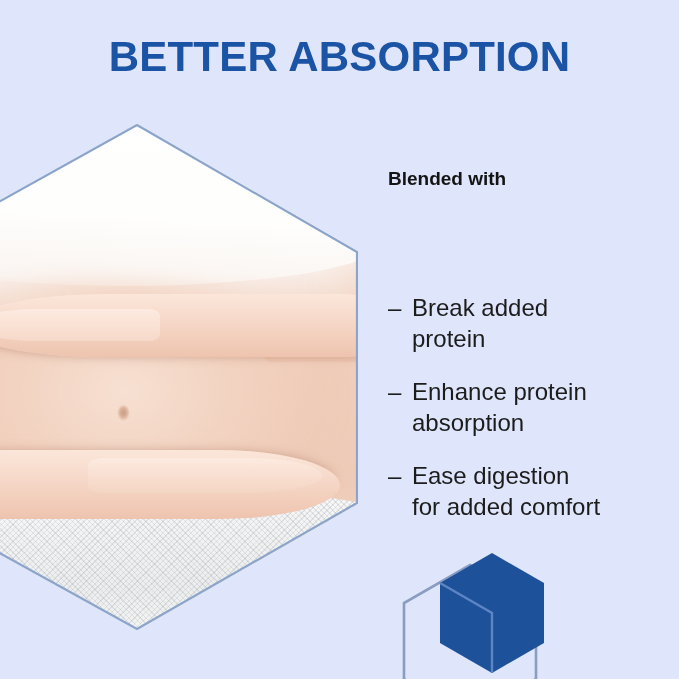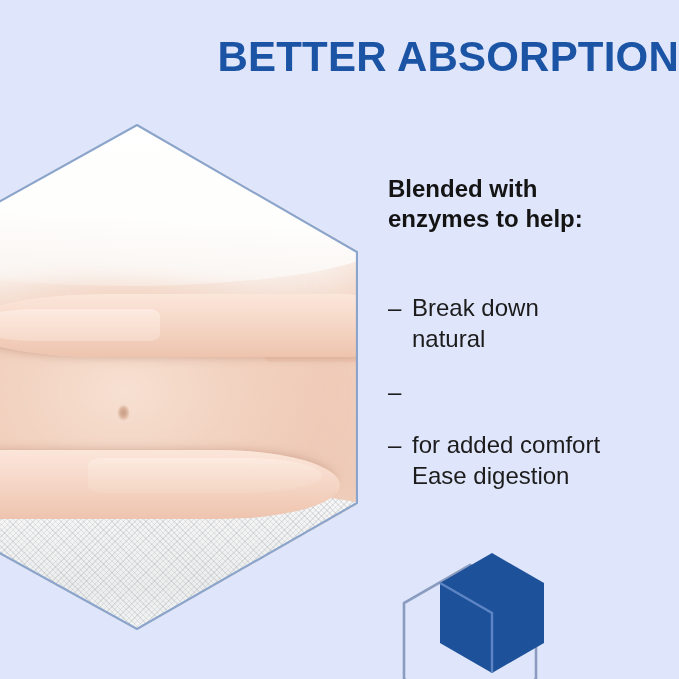--- a/index.html
+++ b/index.html
@@ -20,21 +20,21 @@
     background: #dfe5fa;
     overflow: hidden;
   }
 
   
   .title {
     position: absolute;
     left: 0;
     top: 33px;
     width: 679px;
-    text-align: right;
+    text-align: center;
     color: #1b54a5;
     font-family: "Liberation Sans", sans-serif;
     font-weight: bold;
     font-size: 42px;
     line-height: 48px;
     letter-spacing: 0.2px;
   }
   .title-line { display: block; white-space: pre; }
 
   
@@ -162,26 +162,26 @@
     height: 11%;
     background: linear-gradient(180deg, #f7dccd 0%, #eec6b1 100%);
     border-radius: 10% 0 0 10% / 46% 0 0 46%;
     filter: blur(0.6px);
   }
 
   
   .lede {
     position: absolute;
     left: 388px;
-    top: 174px;
+    top: 164px;
     width: 268px;
     color: #141414;
     font-family: "Liberation Sans", sans-serif;
     font-weight: bold;
-    font-size: 24px;
+    font-size: 19px;
     line-height: 30px;
   }
   .lede span { display: block; white-space: pre; }
 
   .benefits {
     position: absolute;
     left: 388px;
     top: 292px;
     width: 282px;
   }
@@ -241,41 +241,42 @@
     </div>
     <div class="hex-outline">
       <svg viewBox="0 0 450 506" preserveAspectRatio="none" aria-hidden="true">
         <polygon points="229,1 449,128 449,379 229,505 1,379 1,128" fill="none" stroke="#8ba4cc" stroke-width="2.2"></polygon>
       </svg>
     </div>
   </div>
 
   <div class="lede">
     <span>Blended with</span>
-    <span>enzymes to help:</span>
   </div>
 
   <div class="benefits">
     <div class="benefit">
       <div class="benefit-dash">–</div>
       <div class="benefit-text">
-        <span>Break down</span>
-        <span>natural</span>
+        <span>Break added</span>
+        <span>protein</span>
       </div>
     </div>
     <div class="benefit">
       <div class="benefit-dash">–</div>
       <div class="benefit-text">
+        <span>Enhance protein</span>
+        <span>absorption</span>
       </div>
     </div>
     <div class="benefit">
       <div class="benefit-dash">–</div>
       <div class="benefit-text">
+        <span>Ease digestion</span>
         <span>for added comfort</span>
-        <span>Ease digestion</span>
       </div>
     </div>
   </div>
 
   <div class="deco">
     <svg viewBox="0 0 240 145" aria-hidden="true">
       <polygon points="98,25 164,63 164,139 98,177 32,139 32,63" fill="none" stroke="#8a9cc0" stroke-width="2.6"></polygon>
       <polygon points="120,13 172,43 172,103 120,133 68,103 68,43" fill="#1d5199"></polygon>
       <polyline points="68,43 120,73 120,133" fill="none" stroke="#5d84c4" stroke-width="2.4"></polyline>
     </svg>

